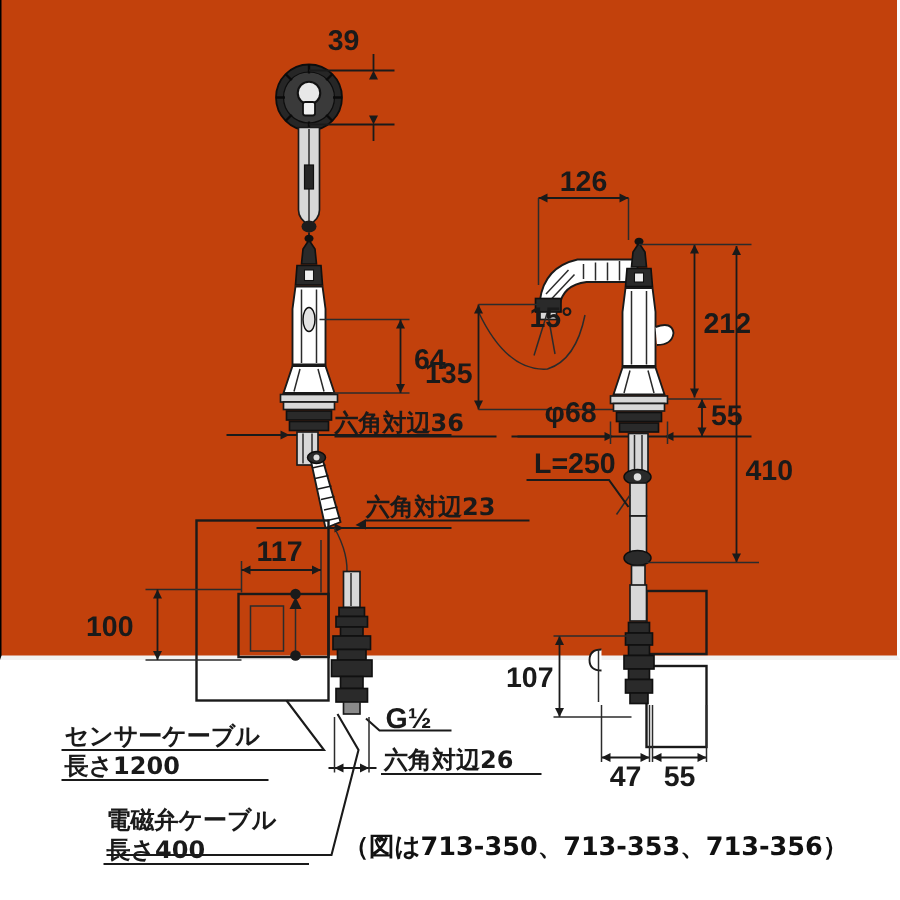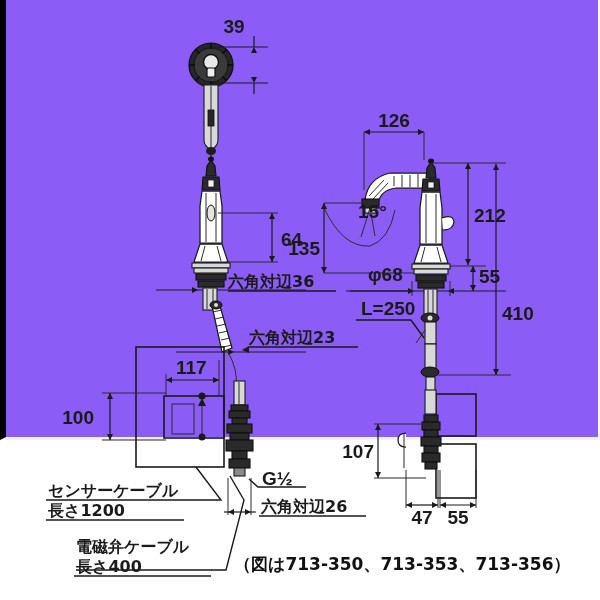--- a/index.html
+++ b/index.html
@@ -5,24 +5,24 @@
   html,body{margin:0;padding:0;}
   body{
     width:600px;height:600px;
     background:#ffffff;
     font-family:"Liberation Sans","DejaVu Sans",sans-serif;
     overflow:hidden;
     position:relative;
   }
   #sheet{
     position:absolute;left:0;top:0;width:600px;height:440px;
-    background:#8b5cf6;
+    background:#c2410c;
     box-sizing:border-box;
     border-bottom:3px solid #f2f2f2;
-    border-left:6px solid #000000;
+    border-left:1px solid #000000;
     border-right:2px solid #fbfbfb;
   }
   svg#drawing{position:absolute;left:0;top:0;width:600px;height:600px;display:block;}
   .dimtext{
     font-family:"Liberation Sans","DejaVu Sans",sans-serif;
     font-size:19px;font-weight:700;fill:#1a1a1a;
     letter-spacing:0px;
   }
   .jptext{
     font-family:"DejaVu Sans","Liberation Sans",sans-serif;

